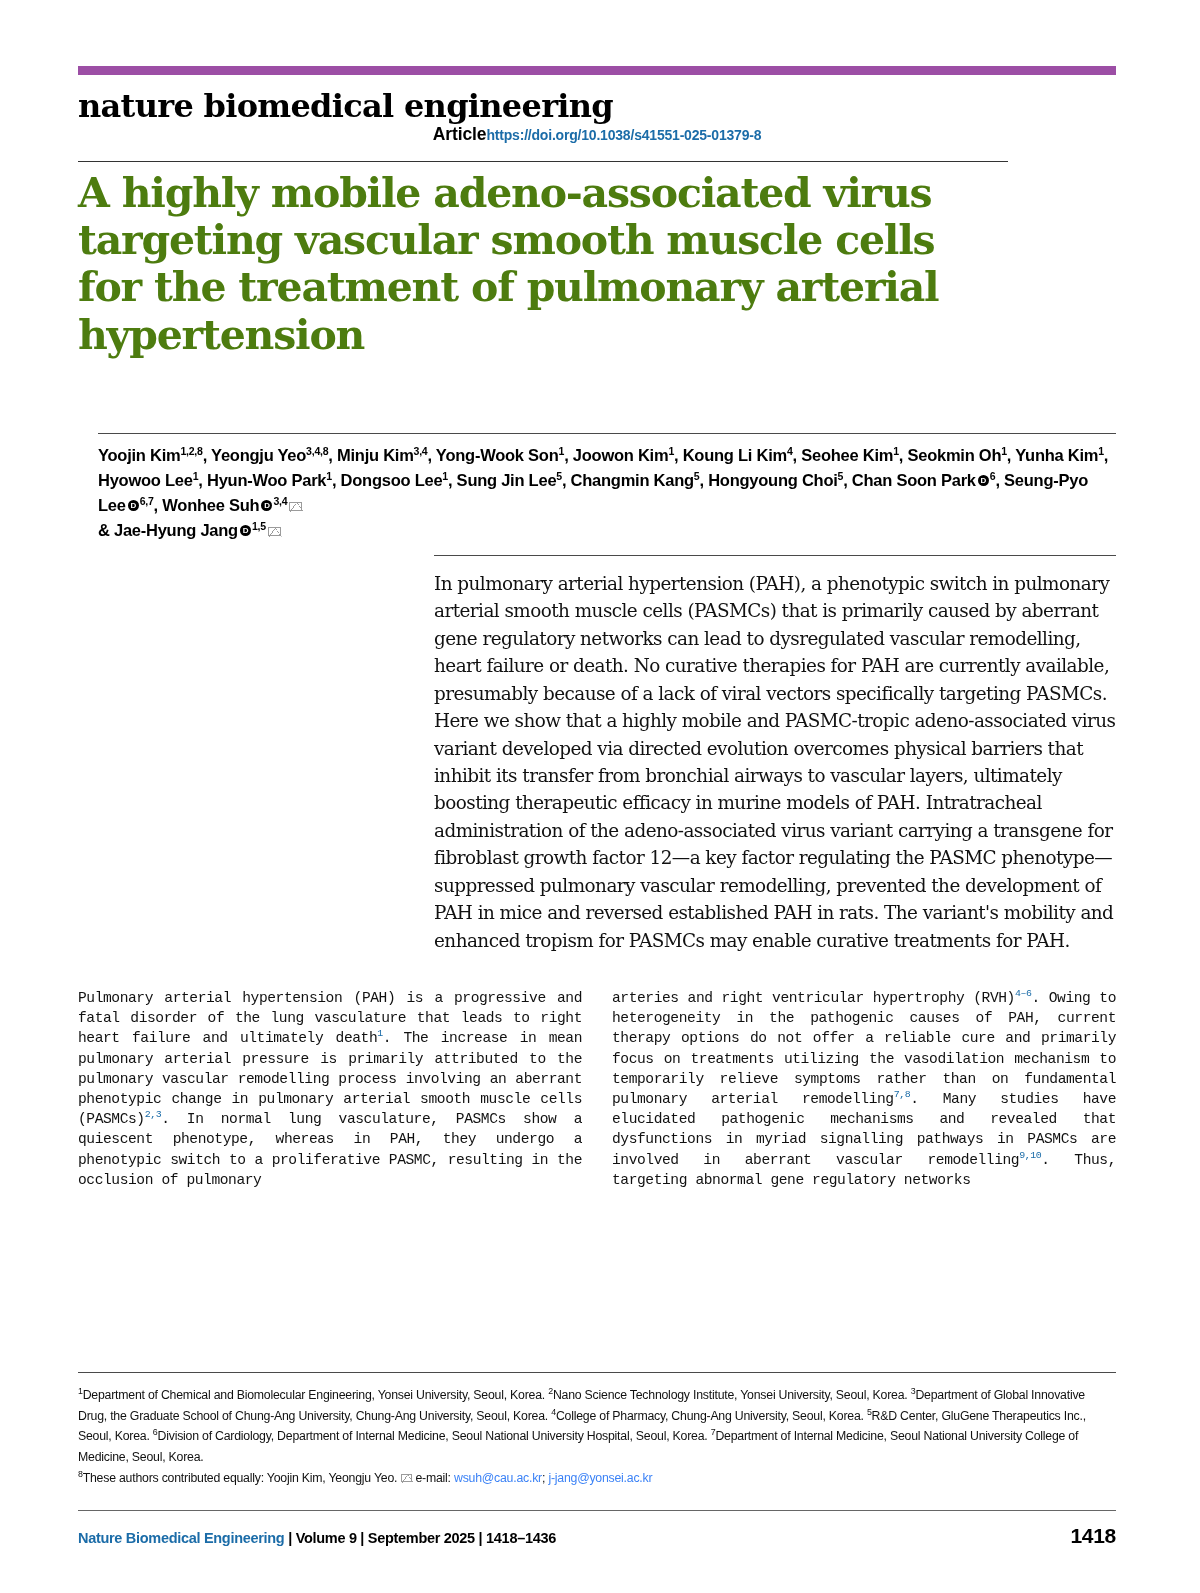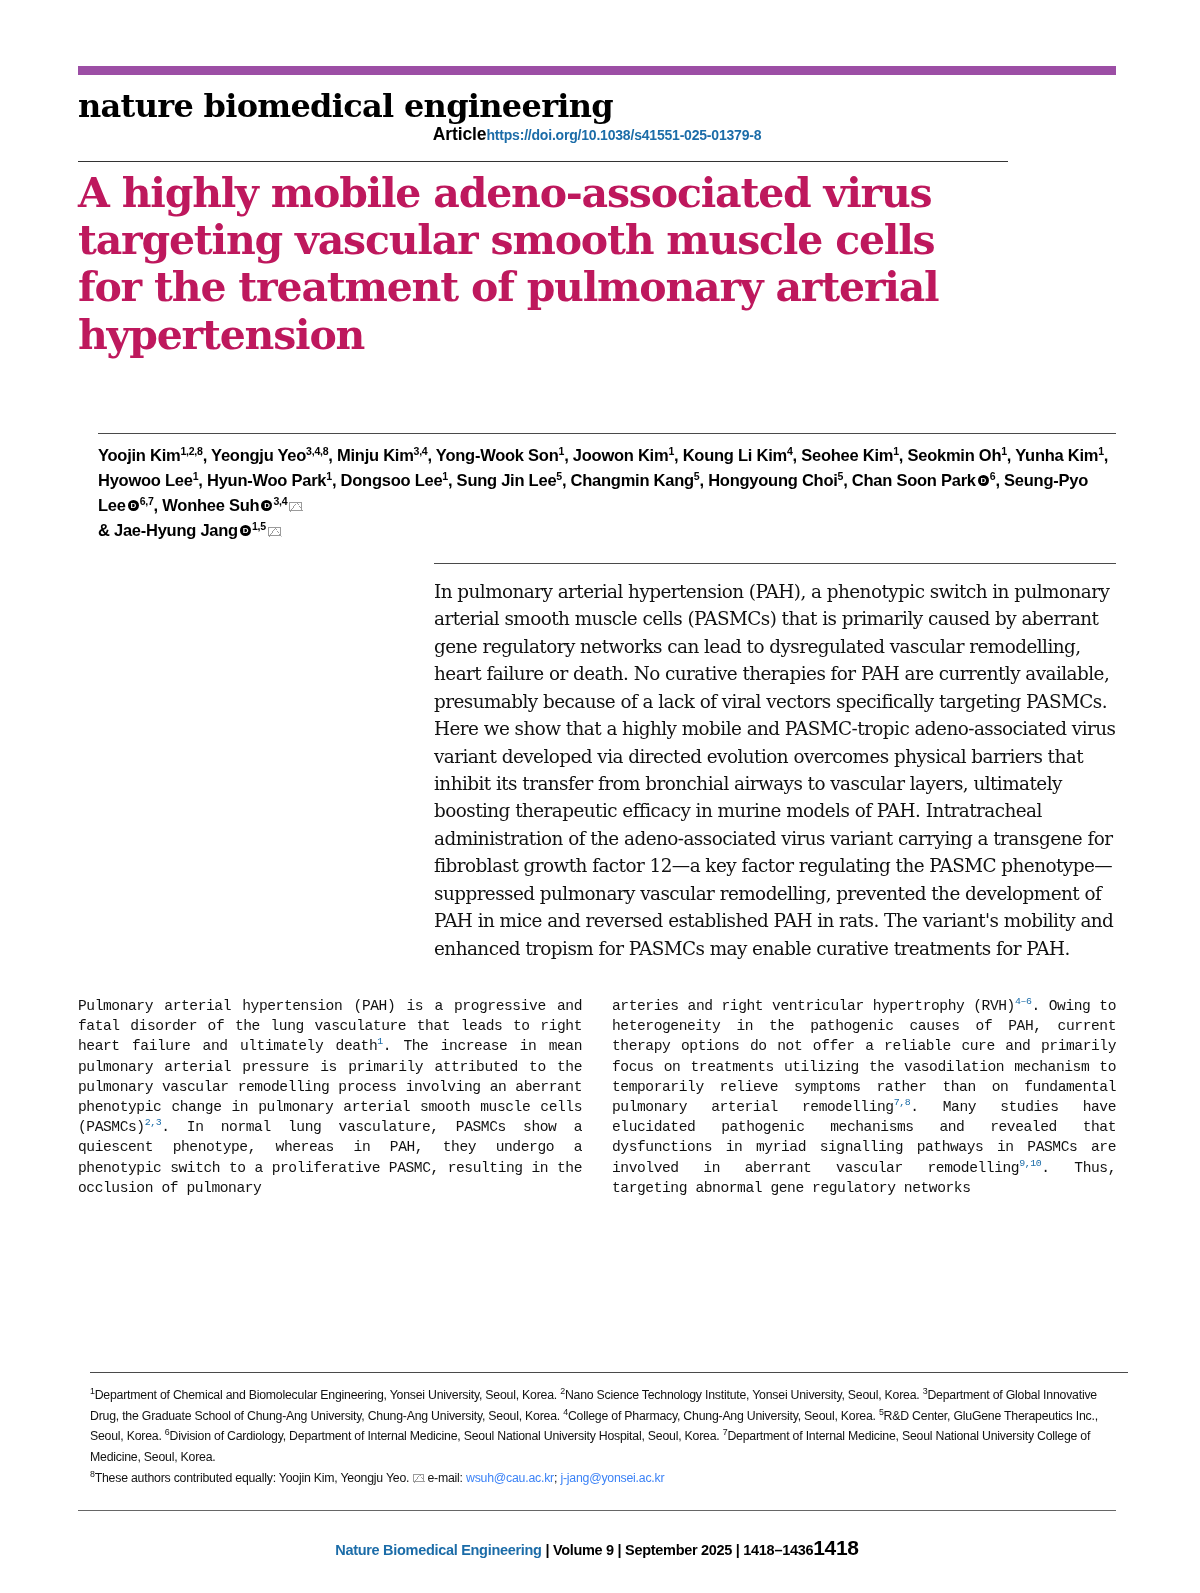--- a/index.html
+++ b/index.html
@@ -63,21 +63,21 @@
   .title {
     margin-top: 16px;
     padding-top: 8px;
     border-top: 1.5px solid #333;
     font-family: "DejaVu Serif", "Liberation Serif", serif;
     font-weight: 700;
     font-size: 41px;
     line-height: 1.15;
     letter-spacing: -1.2px;
     width: 930px;
-    color: #be185d;
+    color: #4d7c0f;
   }
 
   
   .meta-wrap {
     margin-top: 74px;
     display: flex;
     width: 1038px;
     align-items: flex-start;
   }
   .meta-left { width: 336px; flex: 0 0 336px; }
@@ -178,21 +178,21 @@
     background:
       linear-gradient(to bottom right, transparent 46%, #9b9b9b 46%, #9b9b9b 52%, transparent 52%),
       linear-gradient(to bottom left, transparent 46%, #9b9b9b 46%, #9b9b9b 52%, transparent 52%);
     background-size: 50% 100%, 50% 100%;
     background-position: left top, right top;
     background-repeat: no-repeat;
   }
 
   
   .abstract-wrap {
-    margin-top: 20px;
+    margin-top: 12px;
     display: flex;
     width: 1038px;
   }
   .abstract-spacer { width: 356px; flex: 0 0 356px; }
   .abstract {
     flex: 1 1 auto;
     border-top: 1px solid #4a4a4a;
     padding-top: 14px;
     font-family: "DejaVu Serif", "Liberation Serif", serif;
     font-size: 18.4px;
@@ -227,21 +227,20 @@
     position: absolute;
     left: 0;
     top: 1372px;
     width: 1038px;
     border-top: 1px solid #4a4a4a;
     padding-top: 12px;
     font-size: 12.3px;
     line-height: 1.68;
     letter-spacing: -0.22px;
     color: #111;
-    margin-left: 12px;
   }
   .affil sup { font-size: 0.72em; vertical-align: super; line-height: 0; }
   .affil a { color: #3b82f6; text-decoration: none; }
   .envelope-sm {
     display: inline-block;
     width: 11px; height: 8px;
     border: 1px solid #9b9b9b;
     position: relative;
     vertical-align: middle;
     margin: 0 3px 0 1px;
@@ -259,23 +258,23 @@
     background-repeat: no-repeat;
   }
 
   
   .footer {
     position: absolute;
     left: 0;
     top: 1510px;
     width: 1038px;
     border-top: 1.5px solid #666;
-    padding-top: 25px;
-    display: flex;
-    justify-content: center;
+    padding-top: 13px;
+    display: flex;
+    justify-content: space-between;
     align-items: baseline;
     font-size: 14.5px;
     font-weight: 700;
     letter-spacing: -0.3px;
   }
   .footer-journal { color: #1b6ca8; }
   .footer-sep { color: #000; }
   .footer-page { font-size: 21px; font-weight: 700; color: #000; }
 </style>
 </head>

